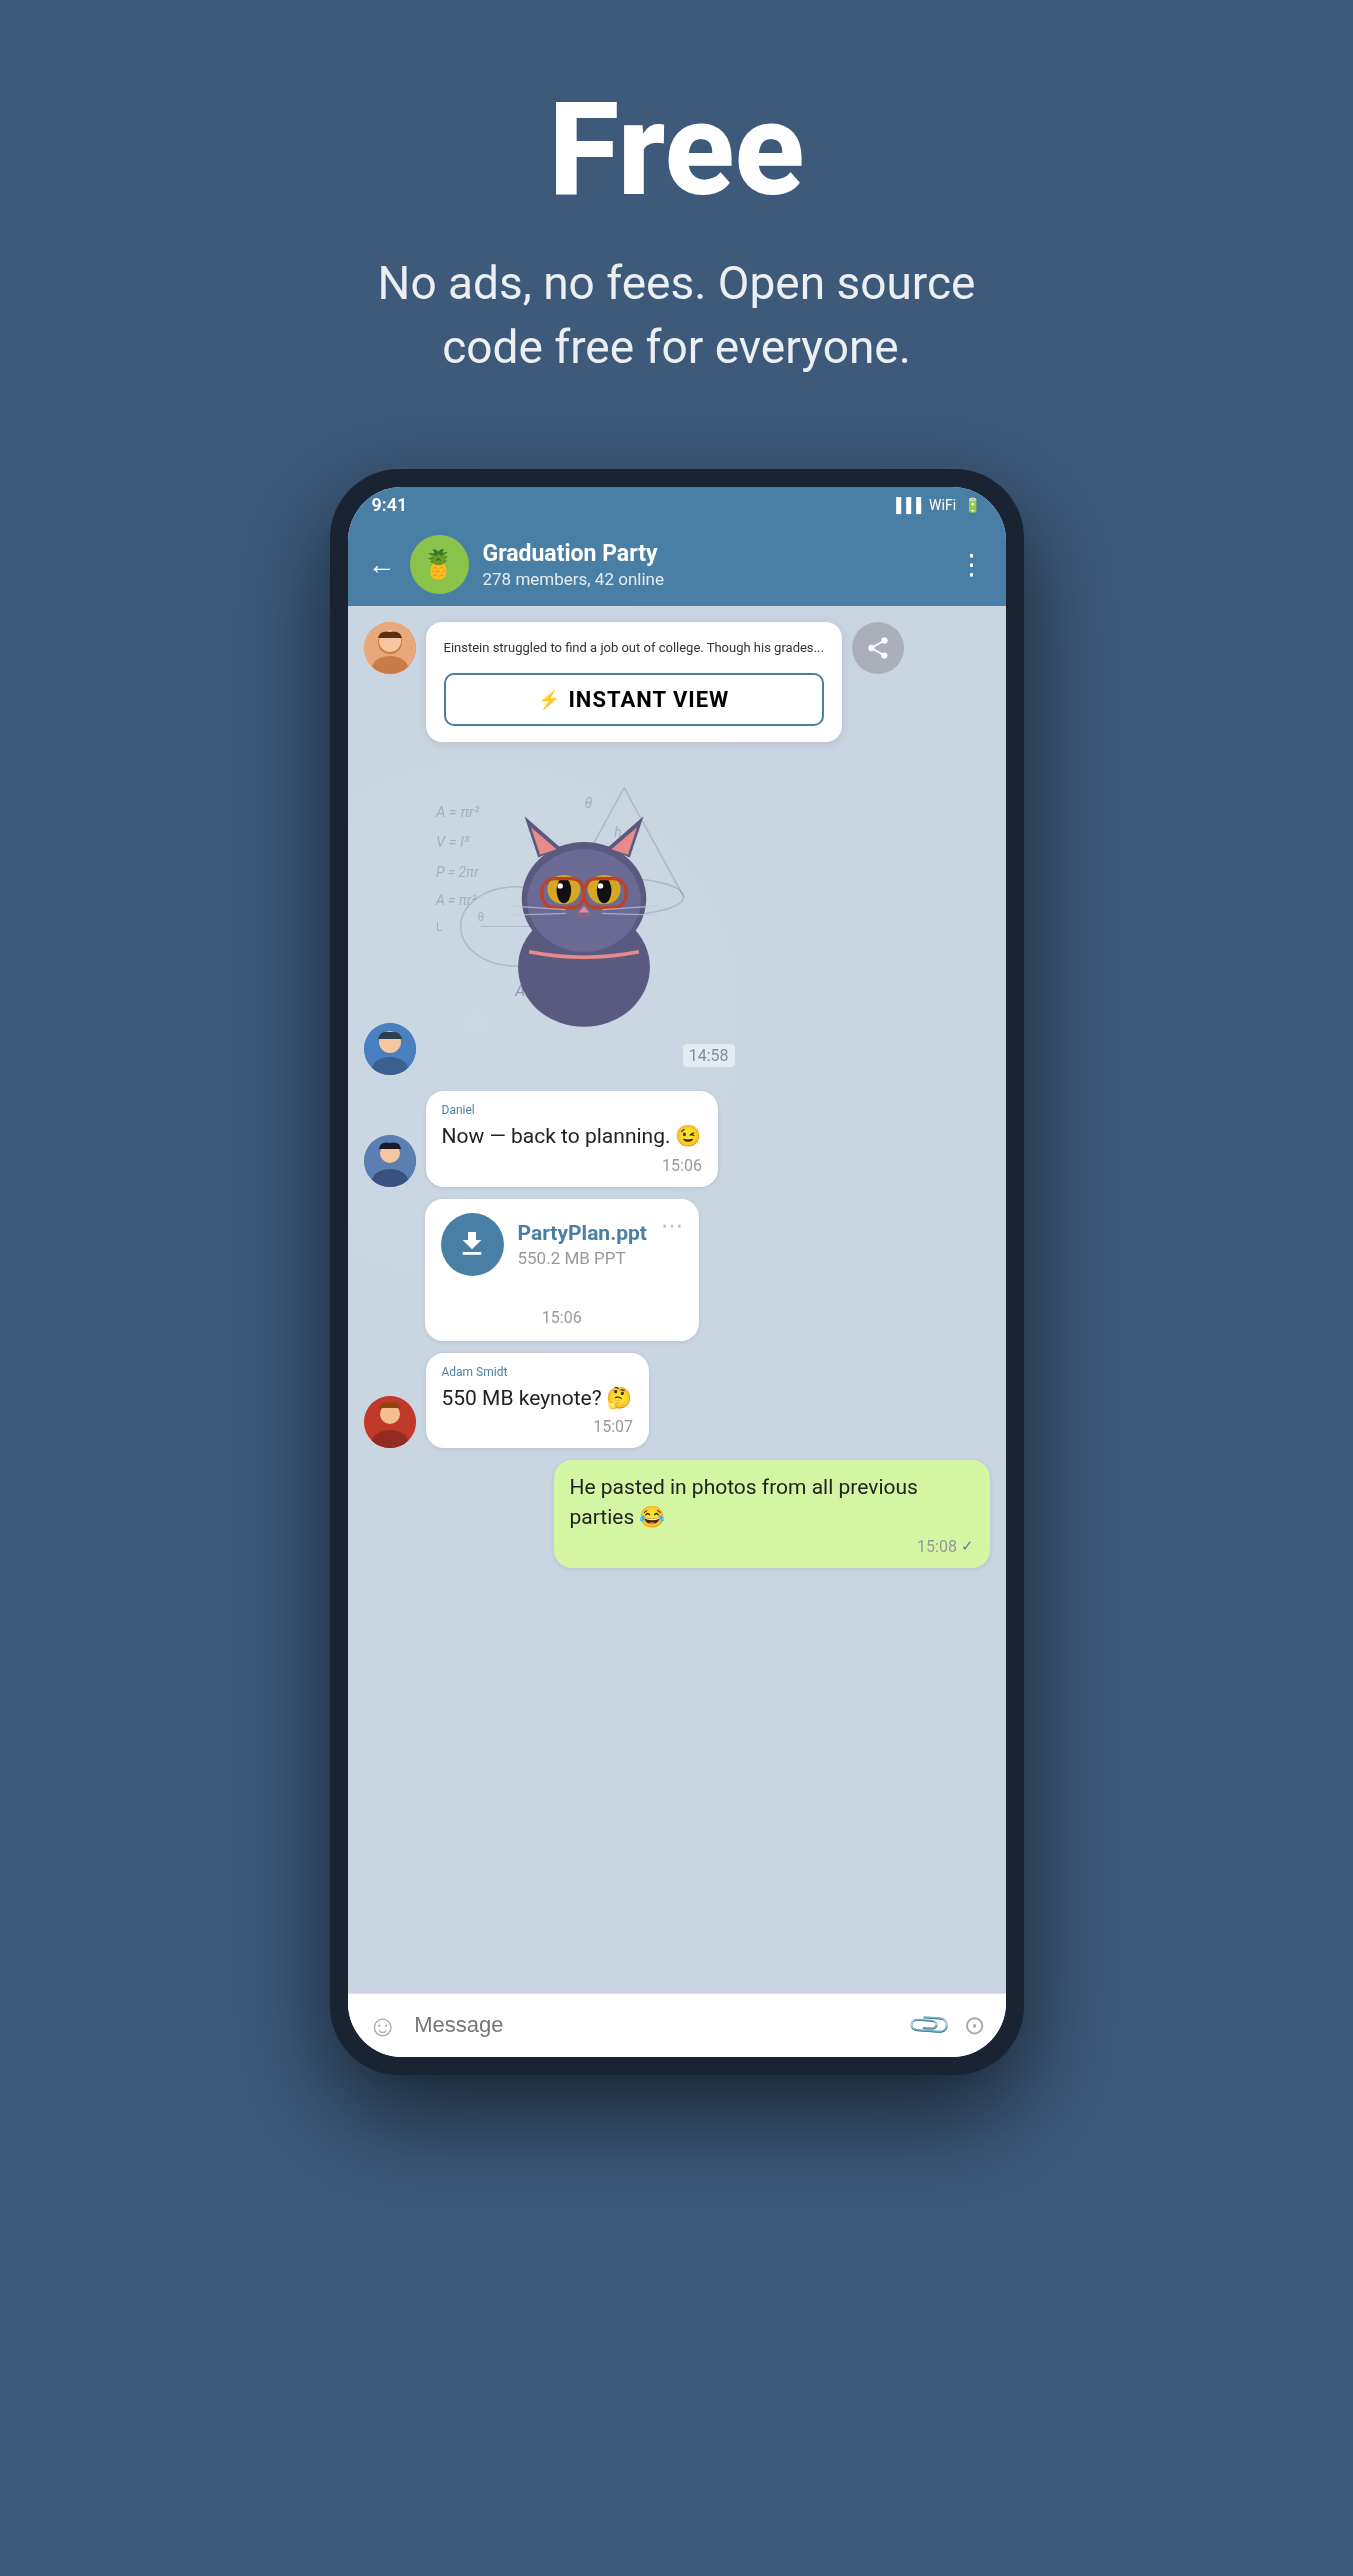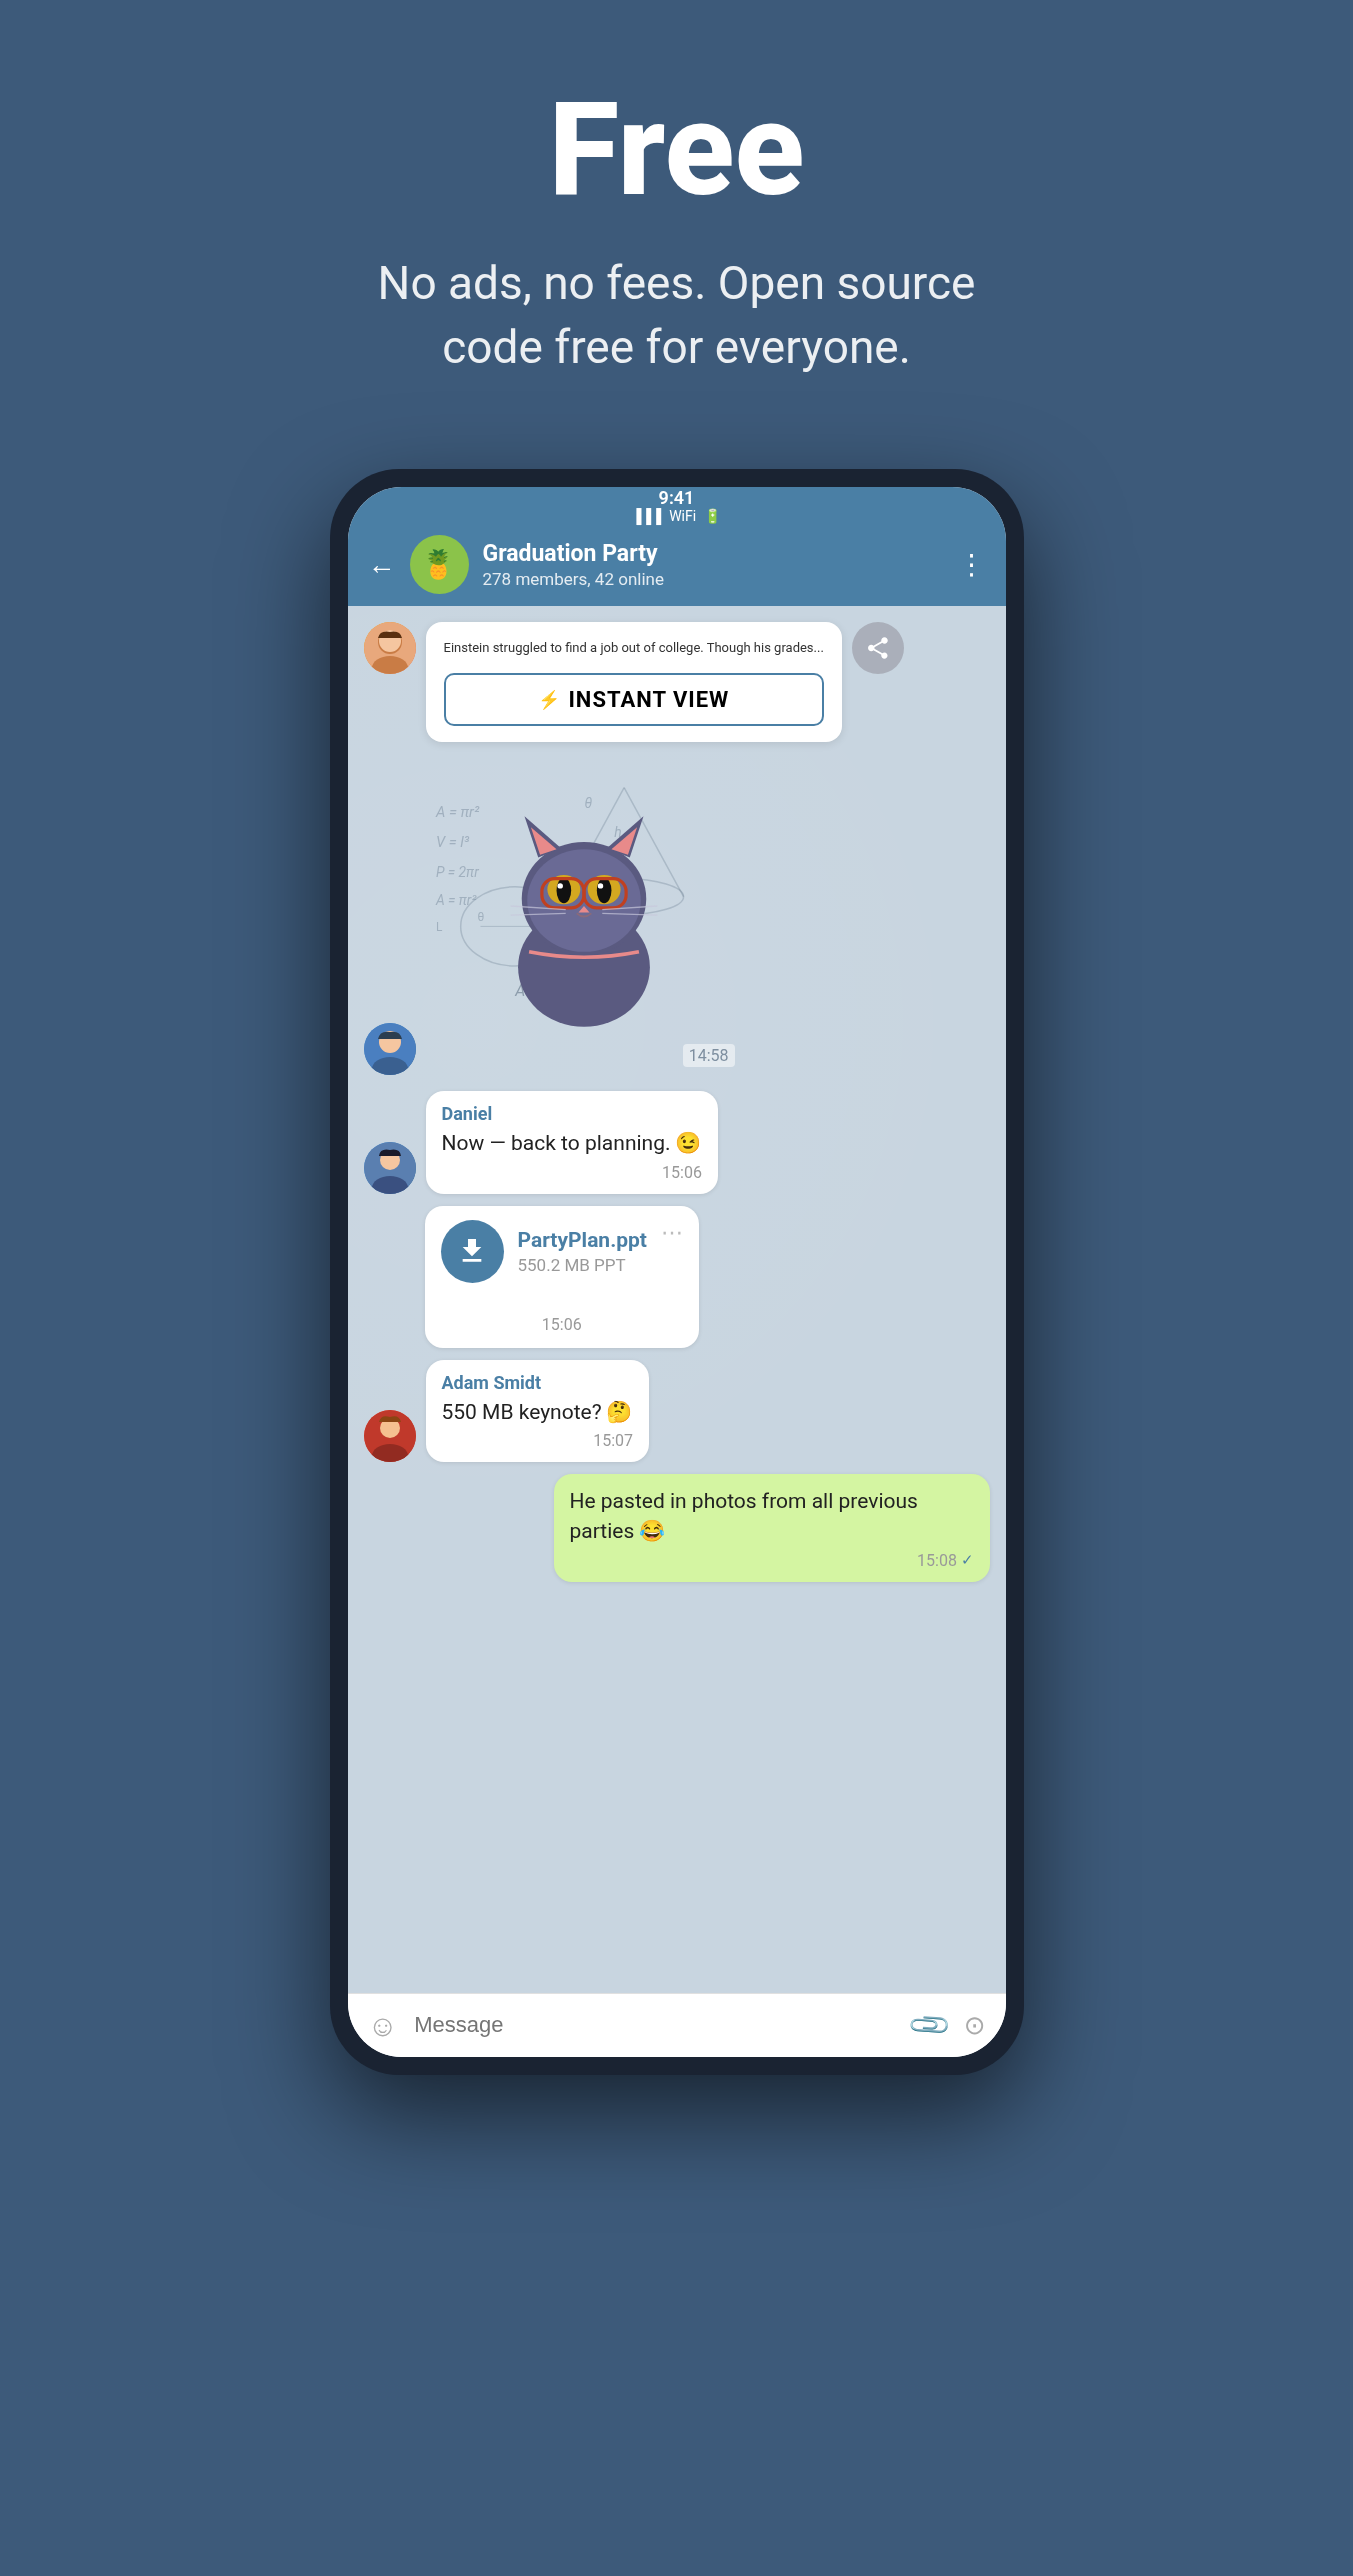--- a/index.html
+++ b/index.html
@@ -62,21 +62,20 @@
     }
 
     
     .status-bar {
       background: #4a7fa5;
       height: 36px;
       display: flex;
       align-items: center;
       justify-content: space-between;
       padding: 0 24px;
-      flex-direction: column;
     }
     .status-bar-time {
       color: white;
       font-size: 18px;
       font-weight: 600;
     }
     .status-bar-icons {
       display: flex;
       gap: 8px;
       align-items: center;
@@ -259,22 +258,22 @@
       border-radius: 18px;
       padding: 12px 16px;
       max-width: 436px;
       box-shadow: 0 1px 4px rgba(0,0,0,0.1);
       position: relative;
     }
     .bubble.sent {
       background: #d4f5a2;
     }
     .bubble-sender {
-      font-size: 18px;
-      font-weight: 700;
+      font-size: 12px;
+      font-weight: 400;
       color: #4a7fa5;
       margin-bottom: 4px;
     }
     .bubble-text {
       font-size: 21px;
       color: #222;
       line-height: 1.45;
     }
     .bubble-time {
       font-size: 16px;

